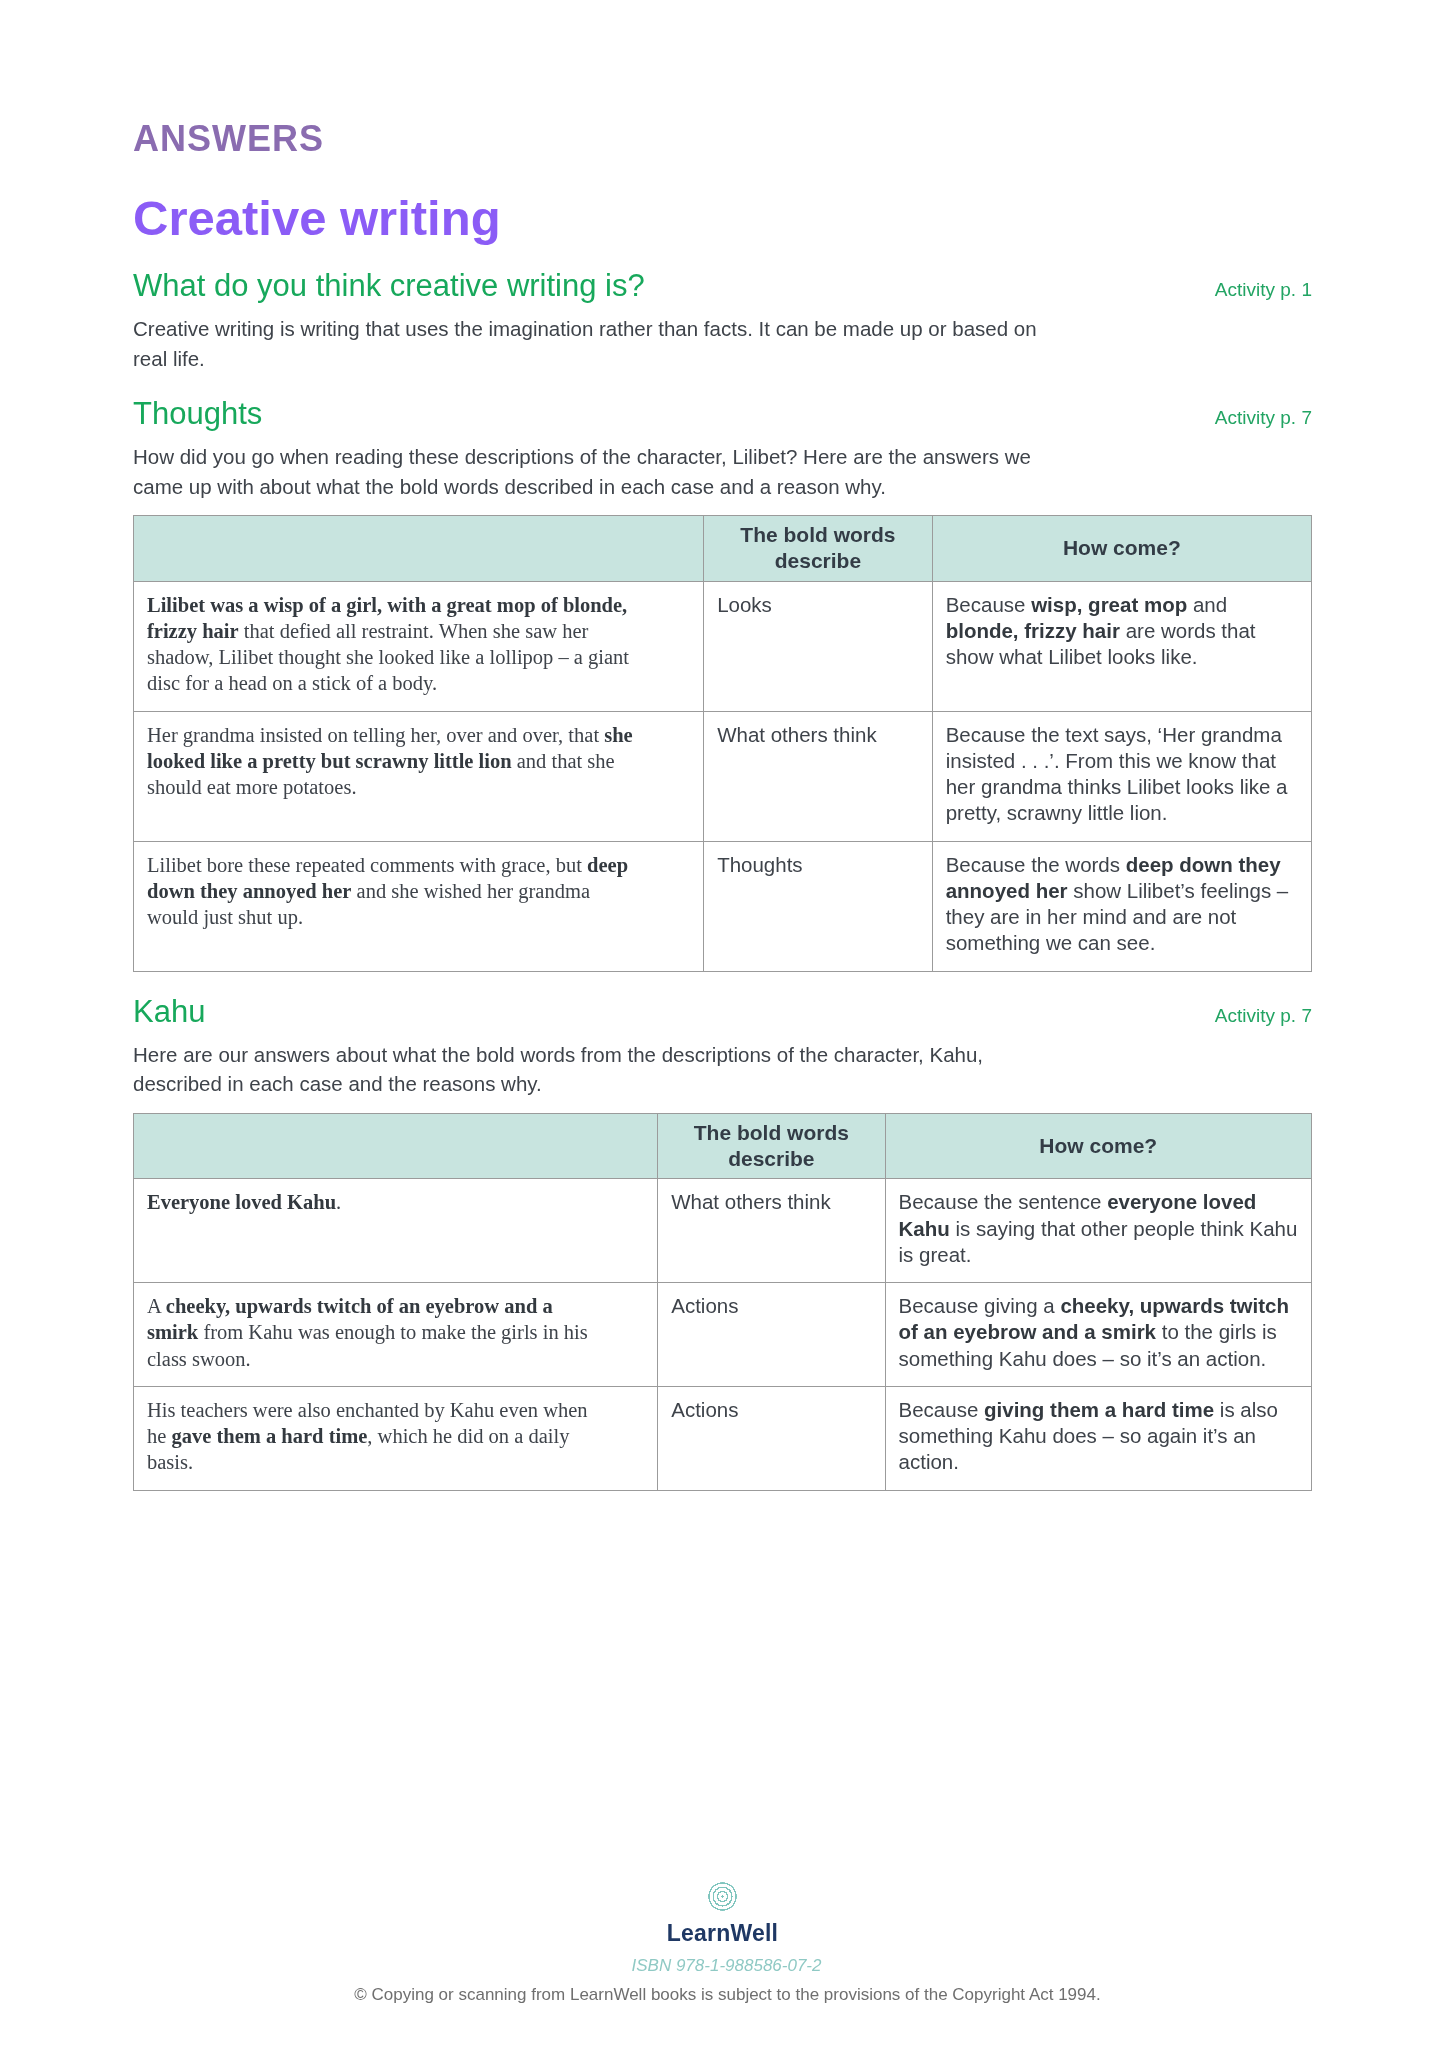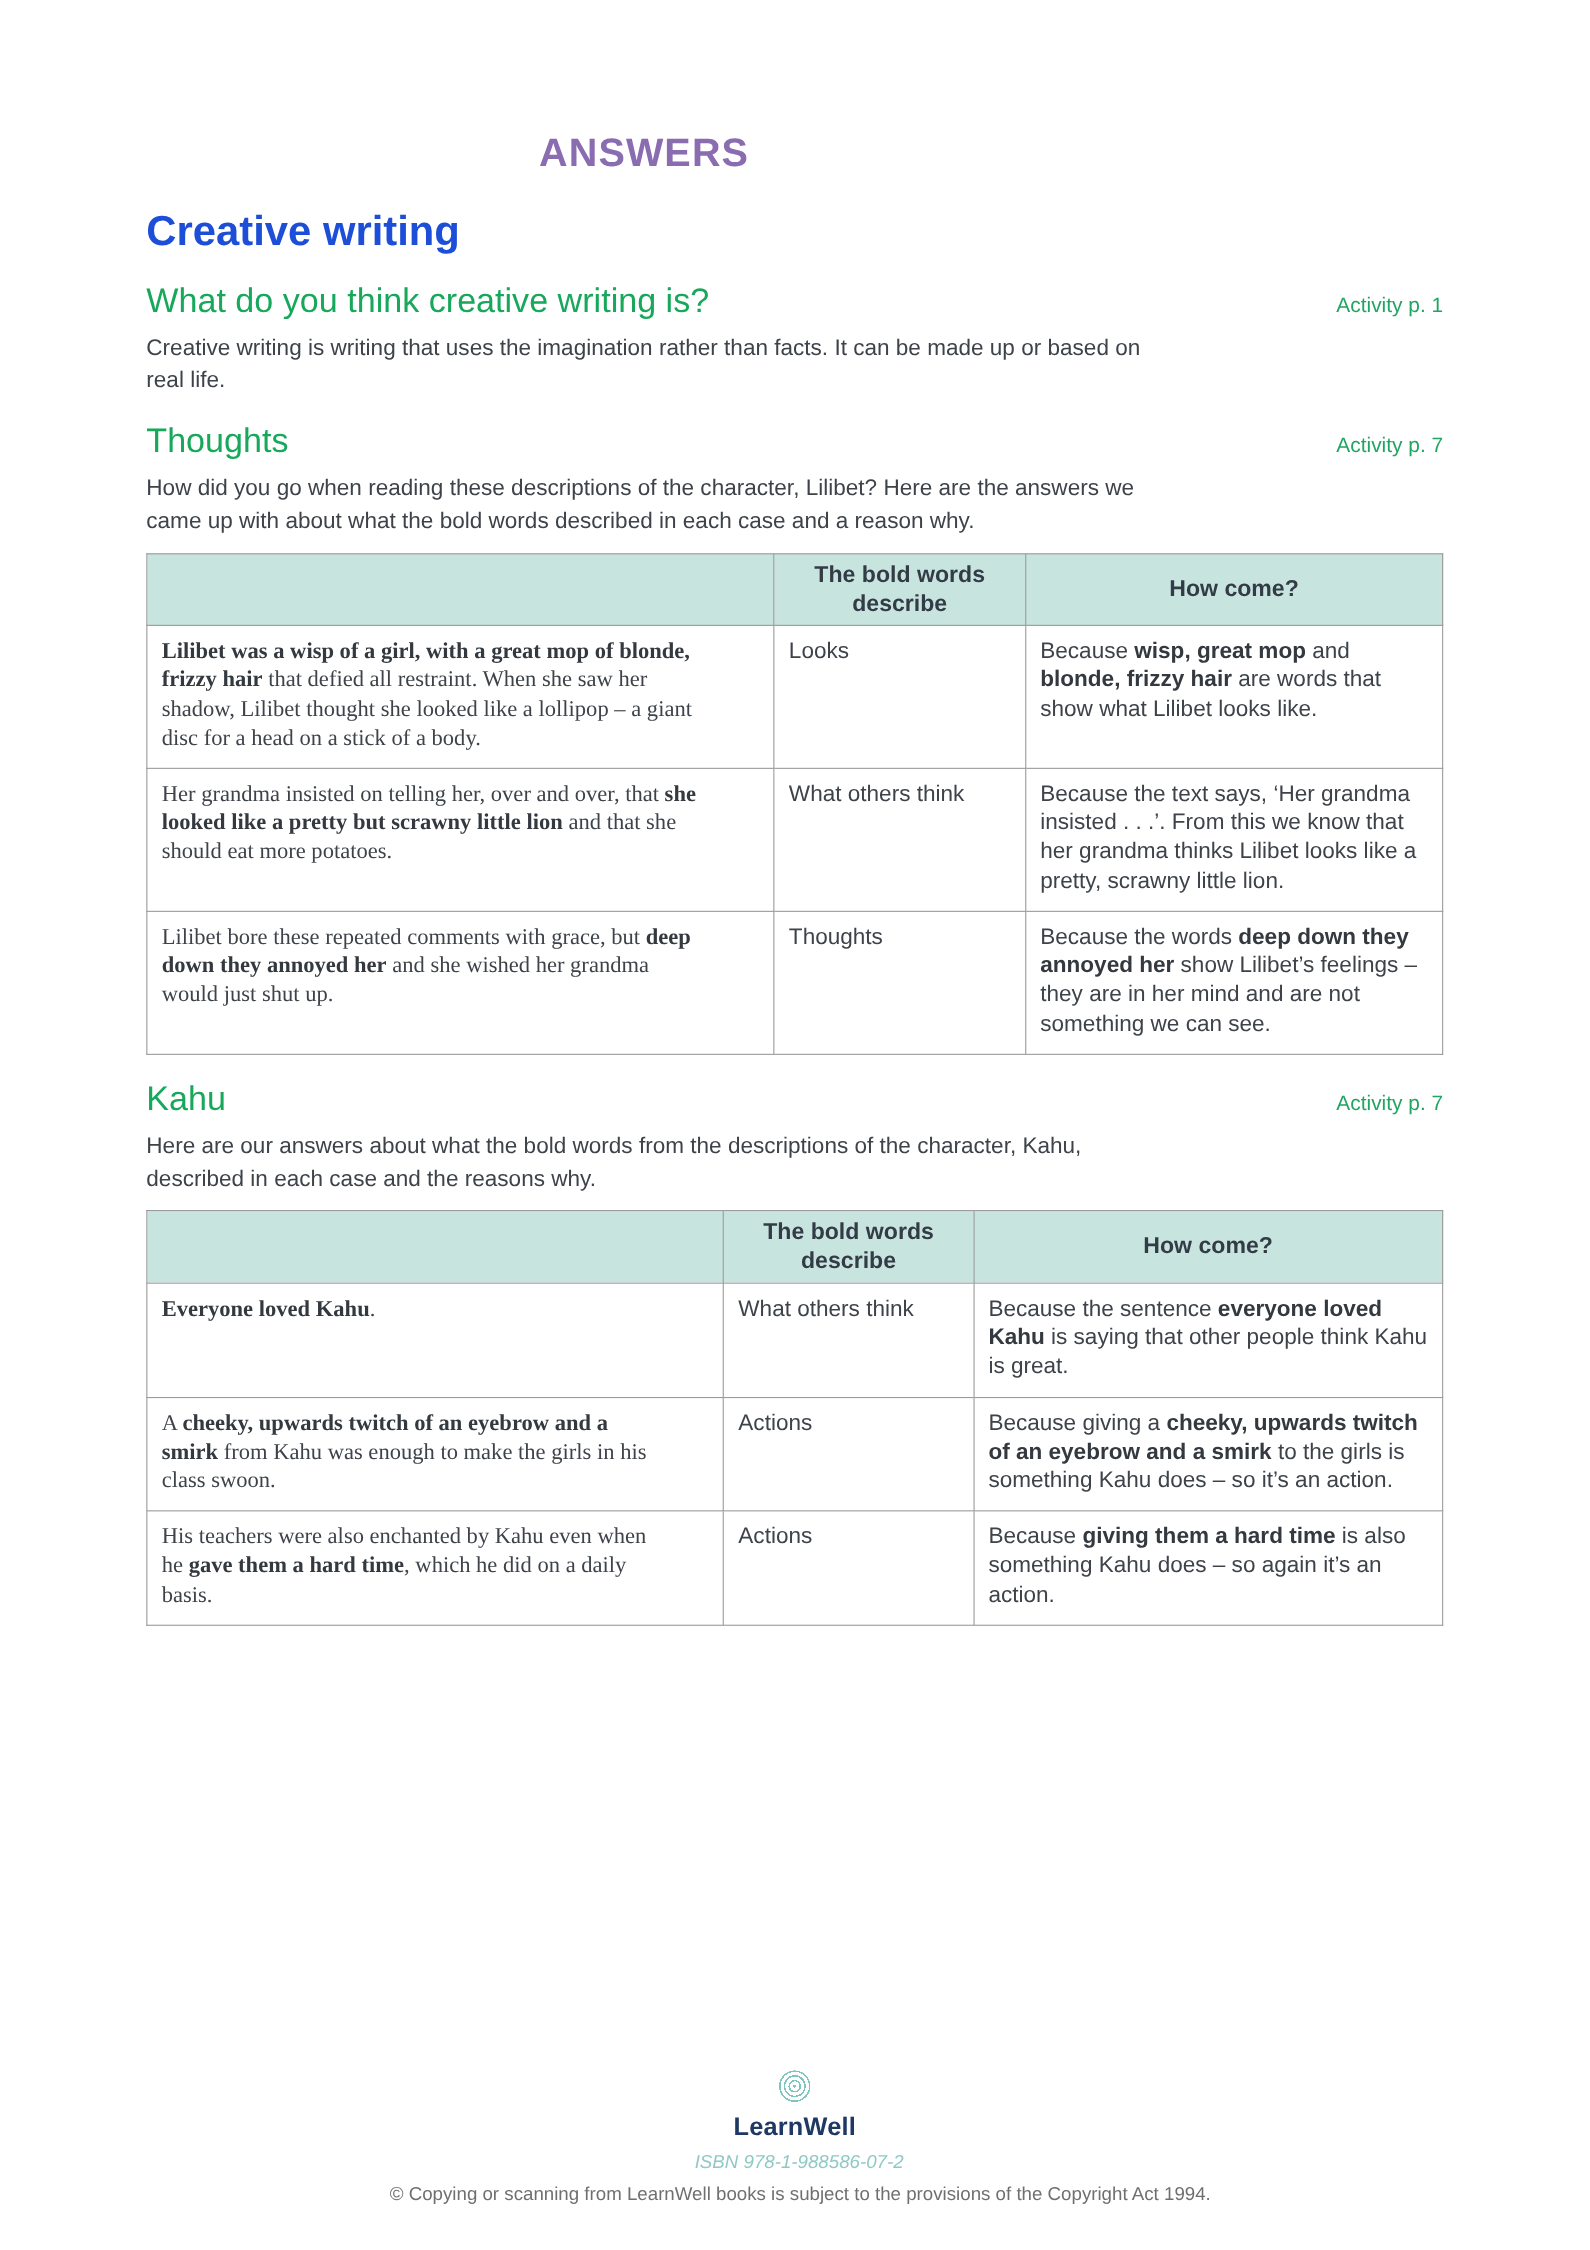--- a/index.html
+++ b/index.html
@@ -9,32 +9,32 @@
     margin:0 auto;
     box-sizing:border-box;
     padding:118px 133px 0 133px;
     background:#ffffff;
     font-family:"Liberation Sans", sans-serif;
     color:#3e434a;
     overflow:hidden;
   }
   .text-col { width:905px; }
   .answers-banner {
-    text-align:center;
+    text-align:left;
     font-size:36px;
     font-weight:bold;
     letter-spacing:1px;
     color:#8a6cb0;
   }
   .doc-title {
     margin:30px 0 0 0;
-    font-size:38px;
+    font-size:49px;
     line-height:1.15;
     font-weight:bold;
-    color:#1d4ed8;
+    color:#8b5cf6;
   }
   .section-head {
     display:flex;
     justify-content:space-between;
     align-items:baseline;
     margin-top:22px;
   }
   .section-head h2 {
     margin:0;
     font-size:31px;

